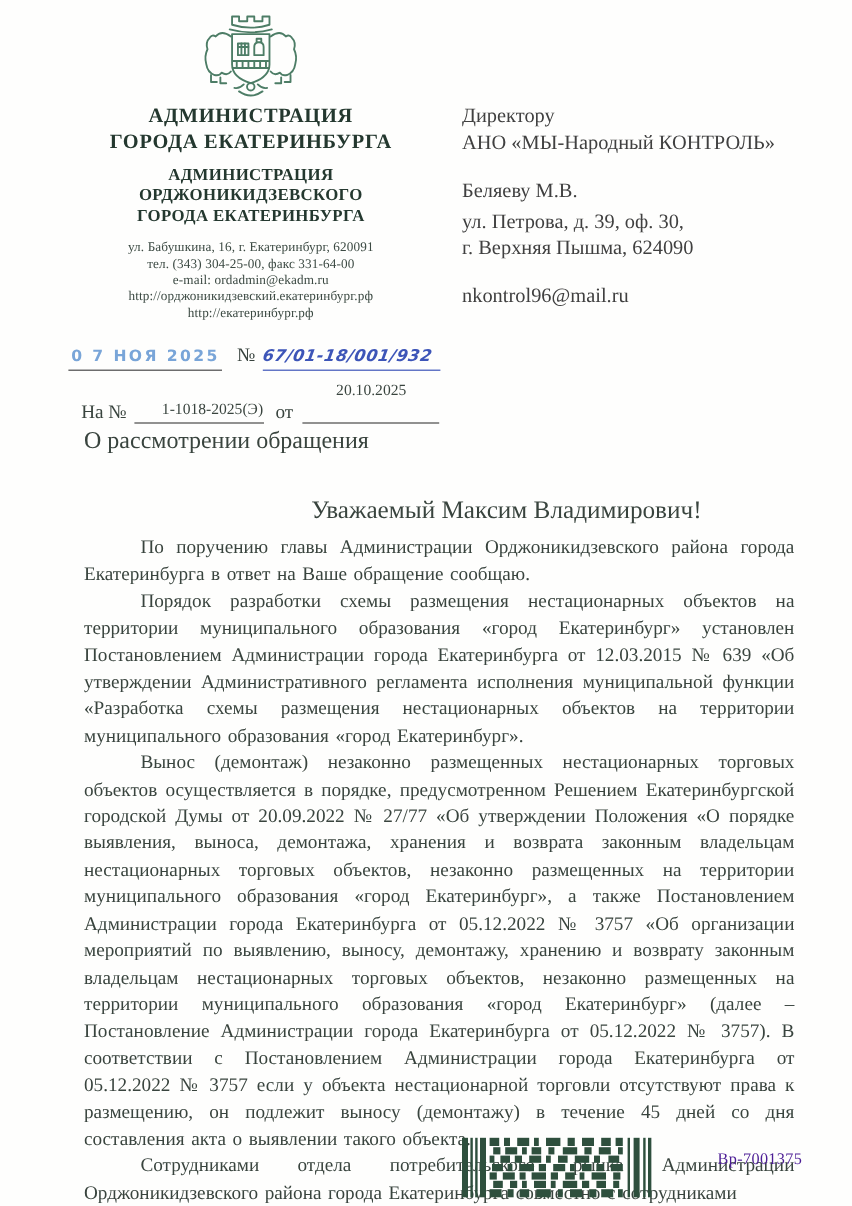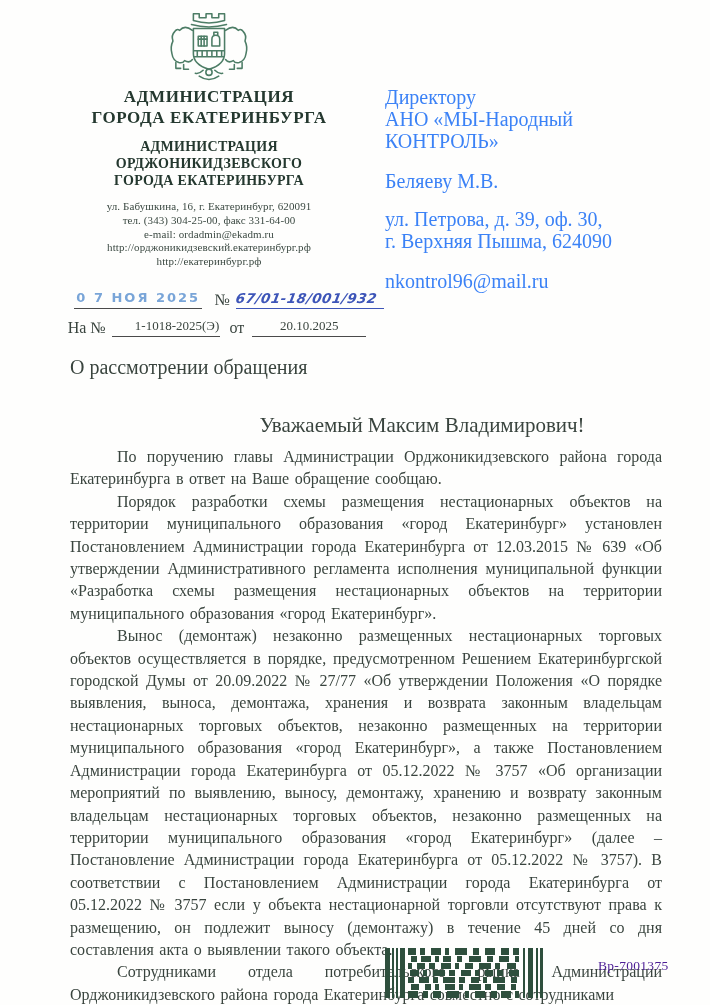--- a/index.html
+++ b/index.html
@@ -14,39 +14,39 @@
   .emblem { position:absolute; top:6px; left:152px; width:112px; height:76px; }
   .emblem svg { width:100%; height:100%; stroke:#4d7d66; fill:none; stroke-width:1.6; stroke-linejoin:round; stroke-linecap:round; }
 
   
   .org-block { position:absolute; top:86px; left:48px; width:322px; text-align:center; color:#24382f; }
   .org-main { font-size:17px; font-weight:bold; line-height:21px; letter-spacing:0.6px; }
   .org-sub  { font-size:14px; font-weight:bold; line-height:17px; margin-top:10px; letter-spacing:0.3px; }
   .org-addr { font-size:11px; font-weight:normal; line-height:13.8px; margin-top:11px; color:#3c4a43; letter-spacing:0.1px; }
 
   
-  .recipient { position:absolute; top:86px; left:385px; width:300px; font-size:20px; line-height:22px; color:#3b82f6; }
+  .recipient { position:absolute; top:86px; left:385px; width:300px; font-size:17px; line-height:22px; color:#404040; }
   .recipient .gap-md { margin-top:18px; }
-  .recipient .gap-lg { margin-top:16px; }
-
-  
-  .ref-row1 { position:absolute; top:288px; left:74px; width:310px; display:flex; align-items:flex-end; }
+  .recipient .gap-lg { margin-top:4px; }
+
+  
+  .ref-row1 { position:absolute; top:288px; left:57px; width:310px; display:flex; }
   .stamp-cell { width:130px; border-bottom:1.3px solid #4a4a4a; text-align:center; padding-bottom:2px; }
   .stamp-date { font-family:"DejaVu Sans", sans-serif; font-size:13px; font-weight:bold; color:#79a5d8; letter-spacing:2px; white-space:nowrap; }
   .num-label { font-size:16px; margin:0 6px 0 12px; color:#37423d; }
   .hand-cell { width:150px; border-bottom:1.3px solid #3d55b8; text-align:left; padding-bottom:1px; }
   .hand-number { font-family:"DejaVu Sans", sans-serif; font-style:italic; font-size:13.5px; font-weight:bold;
                  color:#3d55b8; letter-spacing:0.5px; transform:skewX(-10deg); display:inline-block; white-space:nowrap; }
 
   .ref-row2 { position:absolute; top:316px; left:62px; width:310px; display:flex; align-items:flex-end; font-size:16px;justify-content:center; }
   .reply-label { margin-right:6px; white-space:nowrap; }
   .in-num-cell { width:108px; border-bottom:1.3px solid #4a4a4a; text-align:center; padding-bottom:2px; }
   .in-num { font-size:13px; white-space:nowrap;margin-left:23px; }
   .from-label { margin:0 8px 0 10px; }
-  .in-date-cell { width:114px; border-bottom:1.3px solid #4a4a4a; text-align:center; padding-bottom:2px; }
+  .in-date-cell { width:114px; border-bottom:1.3px solid #4a4a4a; text-align:center; padding-bottom:18px; }
   .in-date { font-size:13px; white-space:nowrap; }
 
   
   .subject { position:absolute; top:356px; left:70px; font-size:20px; }
   .salutation { position:absolute; top:413px; left:70px; width:592px; text-align:center; padding-left:112px; font-size:21px; }
   .body-text { position:absolute; top:446px; left:70px; width:592px; font-size:16px; line-height:22.4px; text-align:justify; }
   .body-text p { margin:0; text-indent:47px; word-spacing:1.5px; }
 
   
   .barcode { position:absolute; left:385px; top:948px; width:158px; height:50px; }

